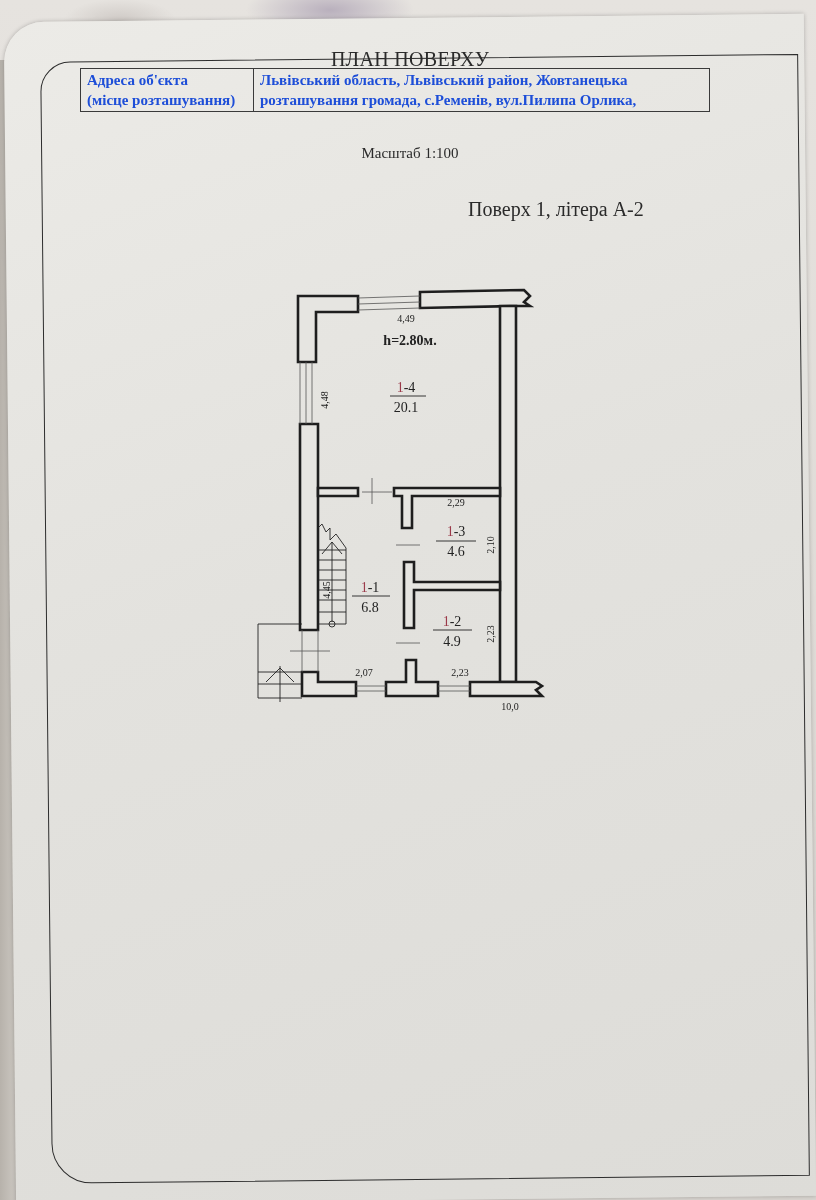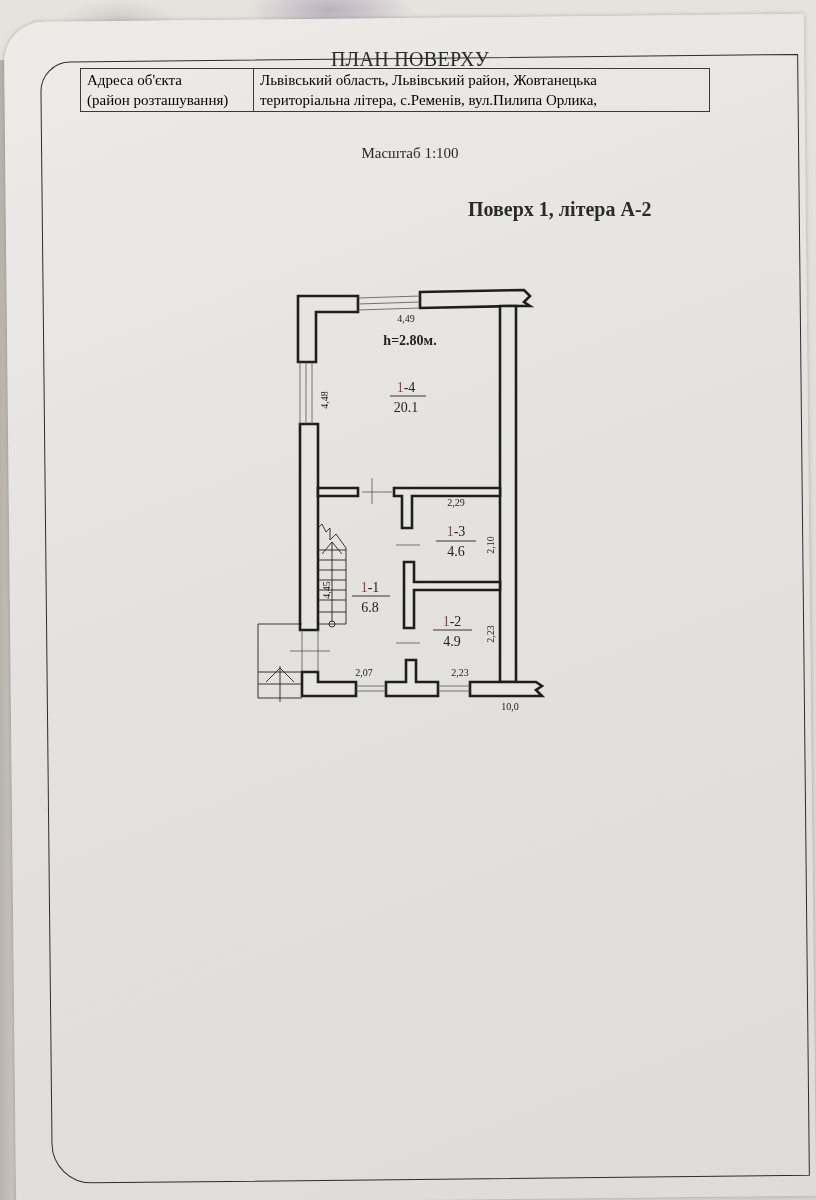--- a/index.html
+++ b/index.html
@@ -33,32 +33,32 @@
     left: 36px; top: 40px; width: 756px; height: 1120px;
     border: 1.3px solid #2d2d2d;
     border-radius: 30px 0 0 40px;
   }
   .title {
     position: absolute; left: 0; width: 820px; top: 48px;
     text-align: center; font-size: 20px; color: #2a2a2a; letter-spacing: 0.3px;
   }
   .addr-table {
     position: absolute; left: 80px; top: 68px; width: 630px;
-    border-collapse: collapse; font-size: 15px; color: #000000;
+    border-collapse: collapse; font-size: 15px; color: #1d4ed8; font-weight: bold;
   }
   .addr-table td {
     border: 1px solid #3a3a3a; padding: 1px 6px; line-height: 20px; vertical-align: top;
   }
   .addr-table td.lbl { width: 160px; }
   .scale {
     position: absolute; left: 0; width: 820px; top: 145px;
     text-align: center; font-size: 15px; color: #2a2a2a;
   }
   .floor-title {
-    position: absolute; left: 468px; top: 198px; font-size: 20px; color: #2a2a2a; font-weight: bold;
+    position: absolute; left: 468px; top: 198px; font-size: 20px; color: #2a2a2a;
   }
   .plan { position: absolute; left: 0; top: 0; }
   .plan text { font-family: "Liberation Serif", "DejaVu Serif", serif; fill: #222; }
 </style>
 </head>
 <body>
 
 <div class="bg-fabric"></div>
 <div class="side-shadow"></div>
 
@@ -66,25 +66,25 @@
   <div class="frame"></div>
 </div>
 
 <div class="title">ПЛАН ПОВЕРХУ</div>
 
 <table class="addr-table">
   <tbody>
       <tr>
     <td class="lbl">
       <div>Адреса об'єкта</div>
-      <div>(район розташування)</div>
+      <div>(місце розташування)</div>
     </td>
     <td>
       <div>Львівський область, Львівський район, Жовтанецька</div>
-      <div>територіальна літера, с.Ременів, вул.Пилипа Орлика,</div>
+      <div>розташування громада, с.Ременів, вул.Пилипа Орлика,</div>
     </td>
   </tr>
 </tbody>
   </table>
 
 <div class="scale">Масштаб 1:100</div>
 <div class="floor-title">Поверх 1, літера А-2</div>
 
 <svg class="plan" width="816" height="1200">
   <g fill="#e6e5e1" stroke="#1e1e1e" stroke-width="2.6" stroke-linejoin="miter">

